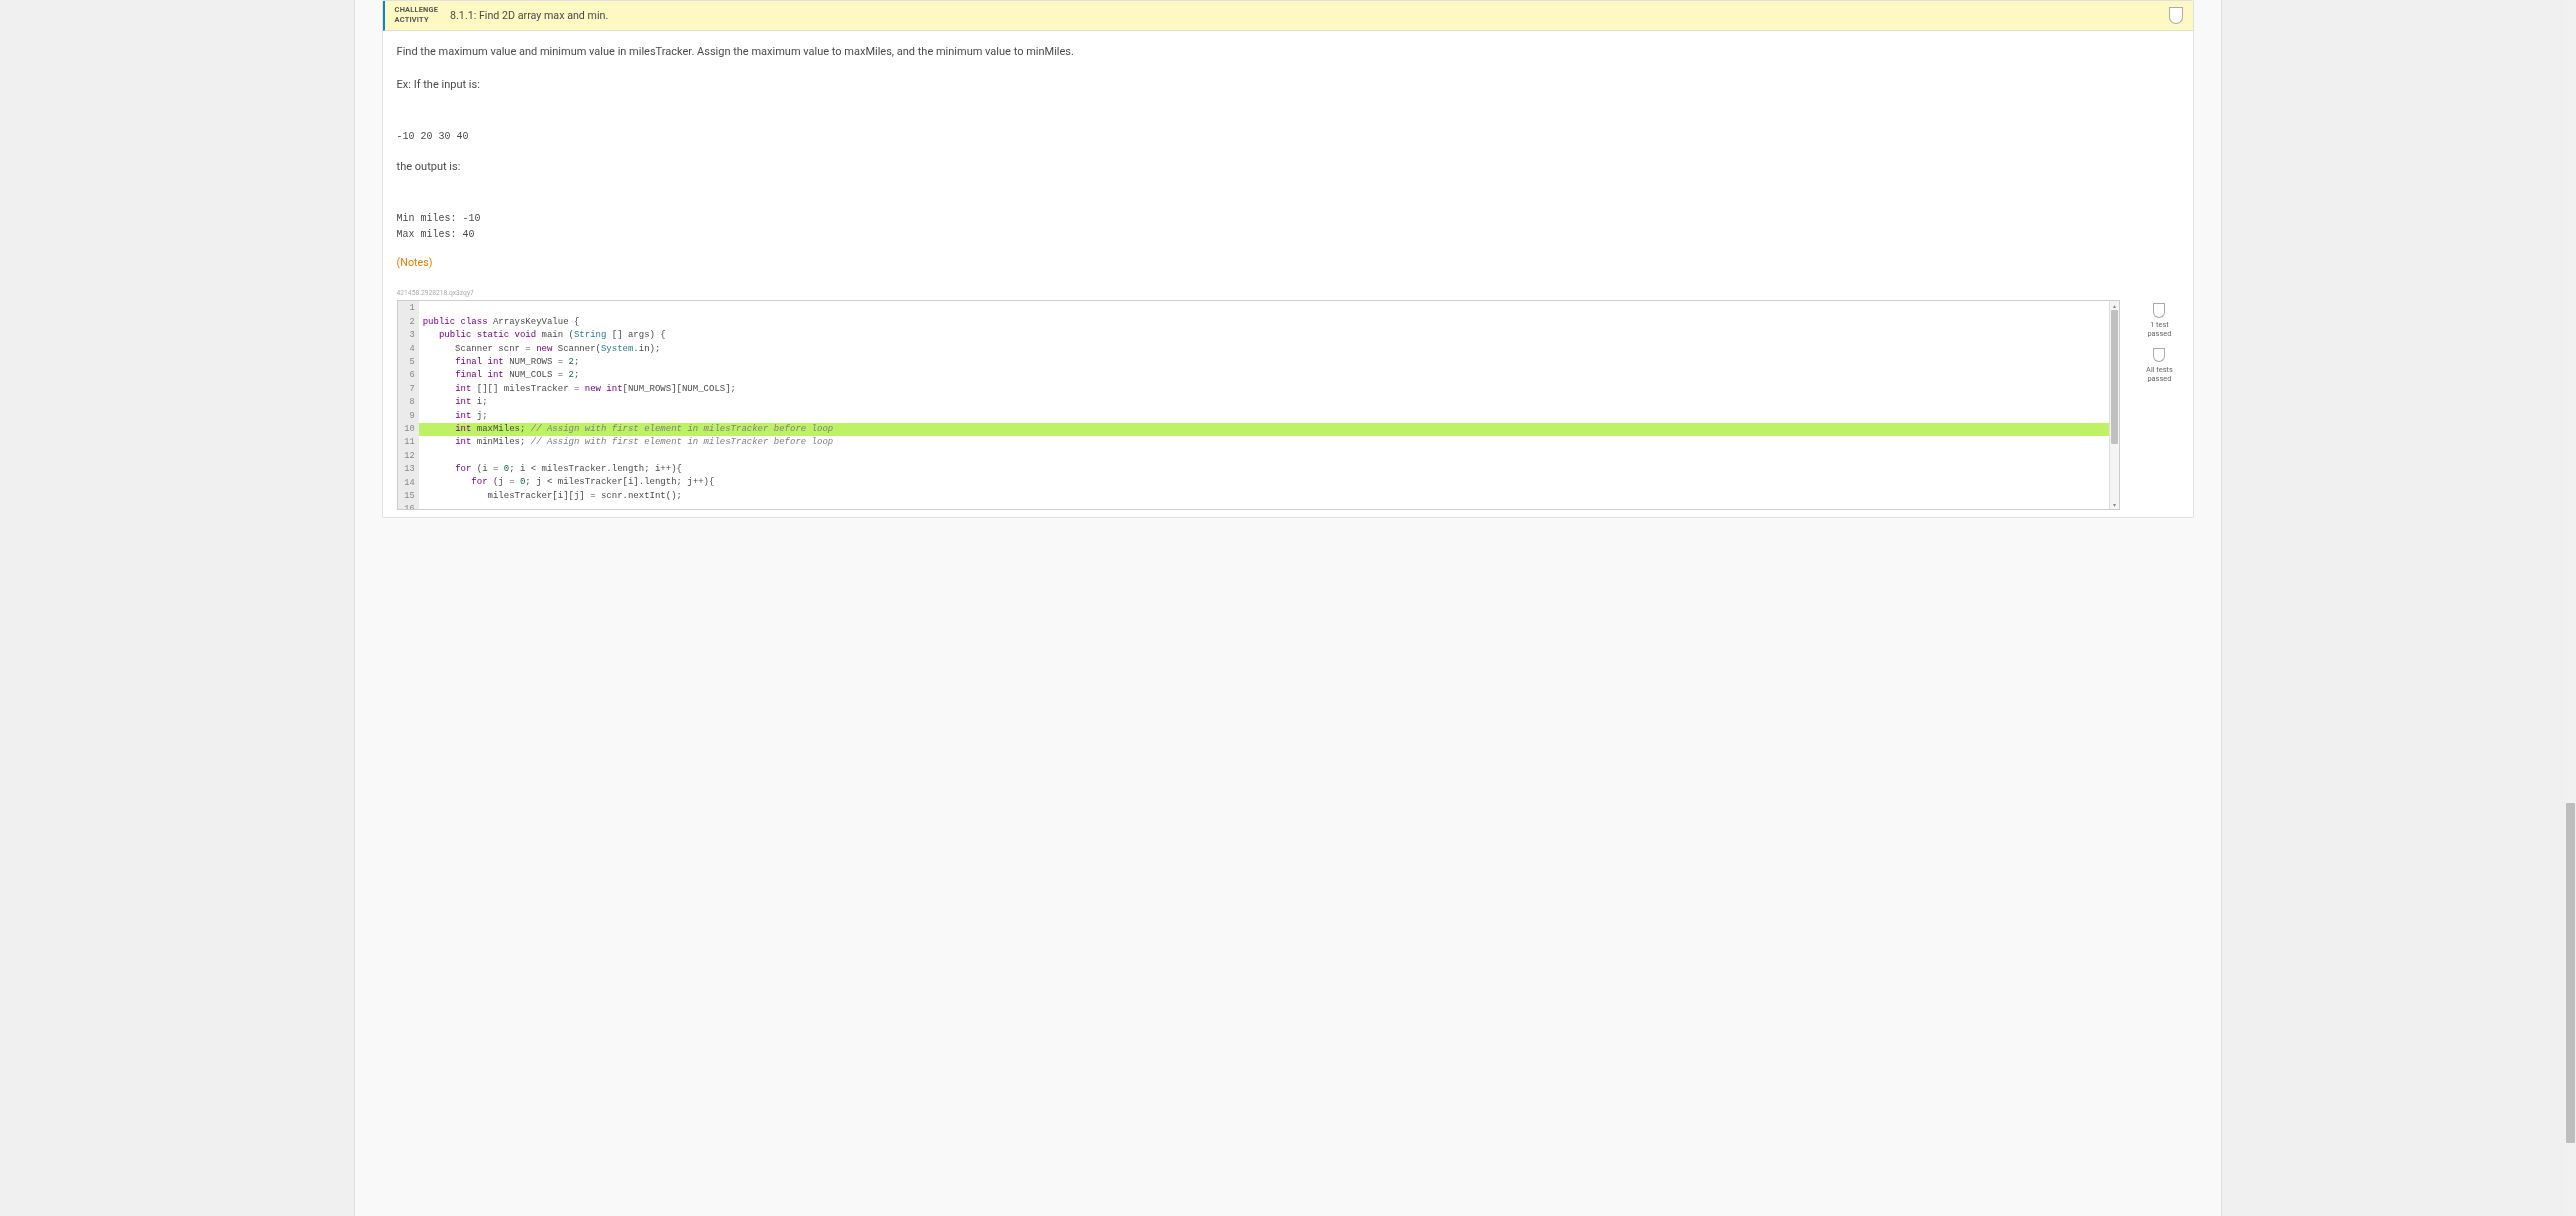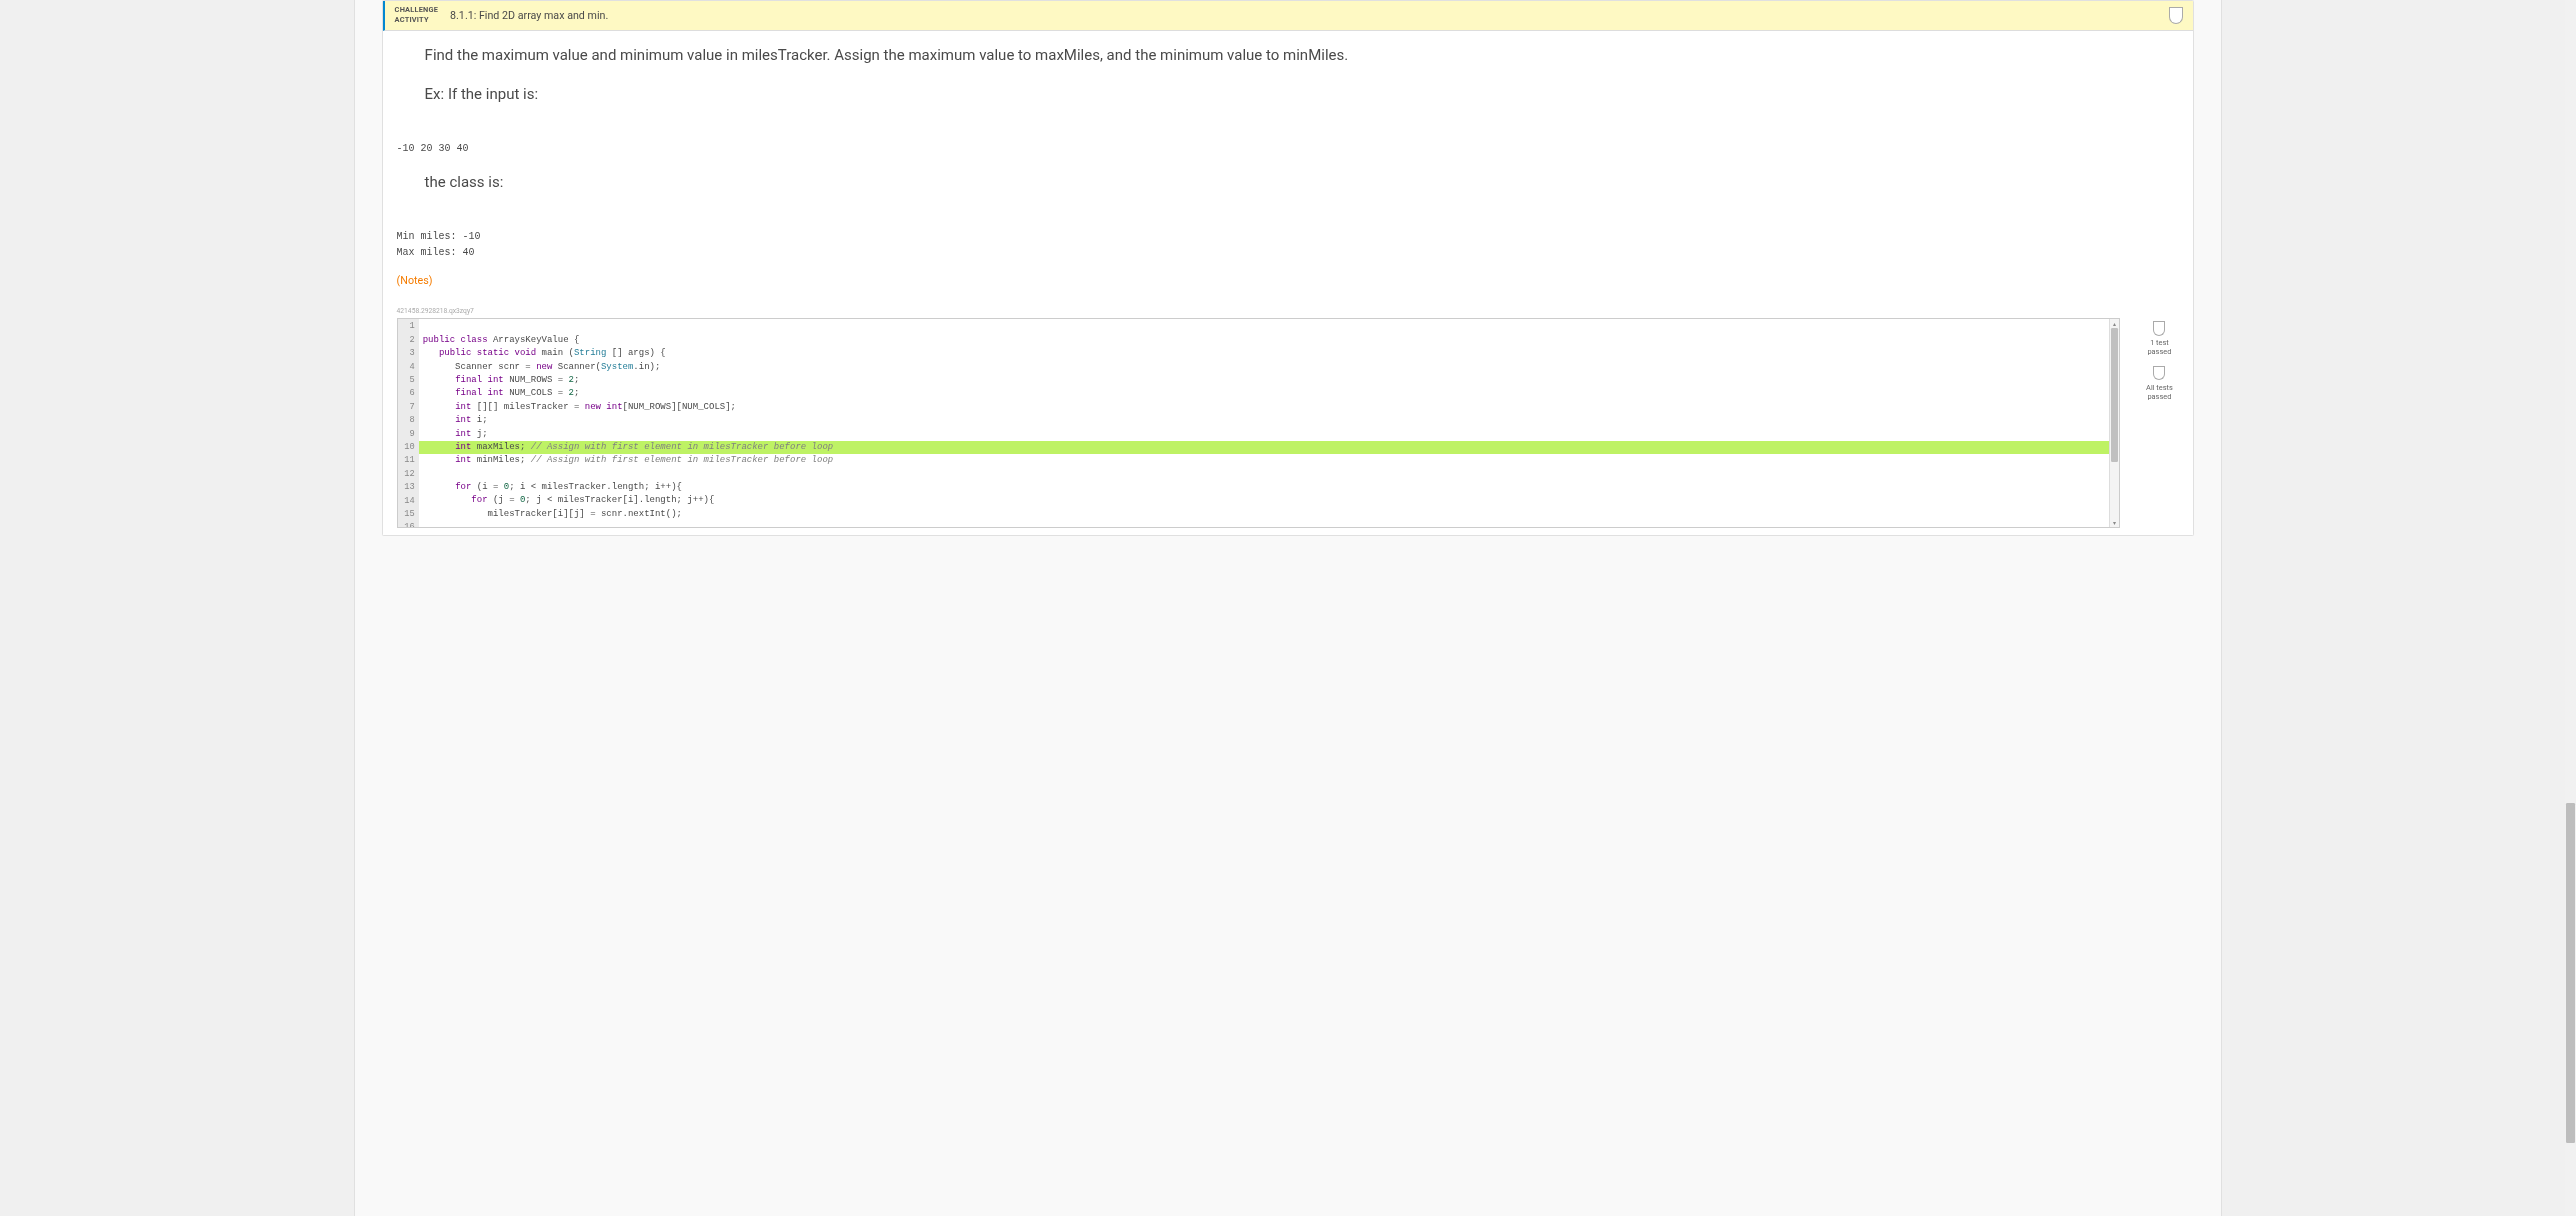--- a/index.html
+++ b/index.html
@@ -56,21 +56,21 @@
     margin-left: auto;
     background: #fff;
   }
   .shield::before {
     content: "";
     position: absolute;
     top: 0; left: -1px; right: -1px;
     border-top: 1px solid #aaa;
   }
   .body-area { padding: 13.4px 13.4px 6.7px 13.4px; }
-  .prose { font-size: 15px; color: #4a4a4a; line-height: 1.5; margin-bottom: 16px; margin-left: 28px; }
+  .prose { font-size: 11px; color: #4a4a4a; line-height: 1.5; margin-bottom: 16px; }
   .codeblock { font-size: 10px; line-height: 1.6; white-space: pre; margin-bottom: 13.4px; }
   .notes-link { color: #f57c00; font-size: 10.7px; cursor: pointer; display: inline-block; margin-bottom: 20px; }
   .tiny-id { font-size: 6.7px; color: #aaa; margin-bottom: 2.7px; }
   .editor-wrap { display: flex; gap: 19px; align-items: flex-start; }
   .editor {
     flex: 1;
     border: 0.7px solid #ccc;
     position: relative;
     background: #fff;
     font-size: 9.7px;
@@ -173,21 +173,21 @@
         <div>ACTIVITY</div>
       </div>
       <div class="ch-title">8.1.1: Find 2D array max and min.</div>
       <div class="shield"></div>
     </div>
 
     <div class="body-area">
       <p class="prose">Find the maximum value and minimum value in milesTracker. Assign the maximum value to maxMiles, and the minimum value to minMiles.</p>
       <p class="prose">Ex: If the input is:</p>
       <div class="codeblock mono">-10 20 30 40</div>
-      <p class="prose">the class is:</p>
+      <p class="prose">the output is:</p>
       <div class="codeblock mono">Min miles: -10
 Max miles: 40</div>
       <a class="notes-link">(Notes)</a>
       <div class="tiny-id">421458.2928218.qx3zqy7</div>
 
       <div class="editor-wrap">
 
         <div class="editor">
           <div class="editor-scroll">
             <div class="gutter" id="gutter">

